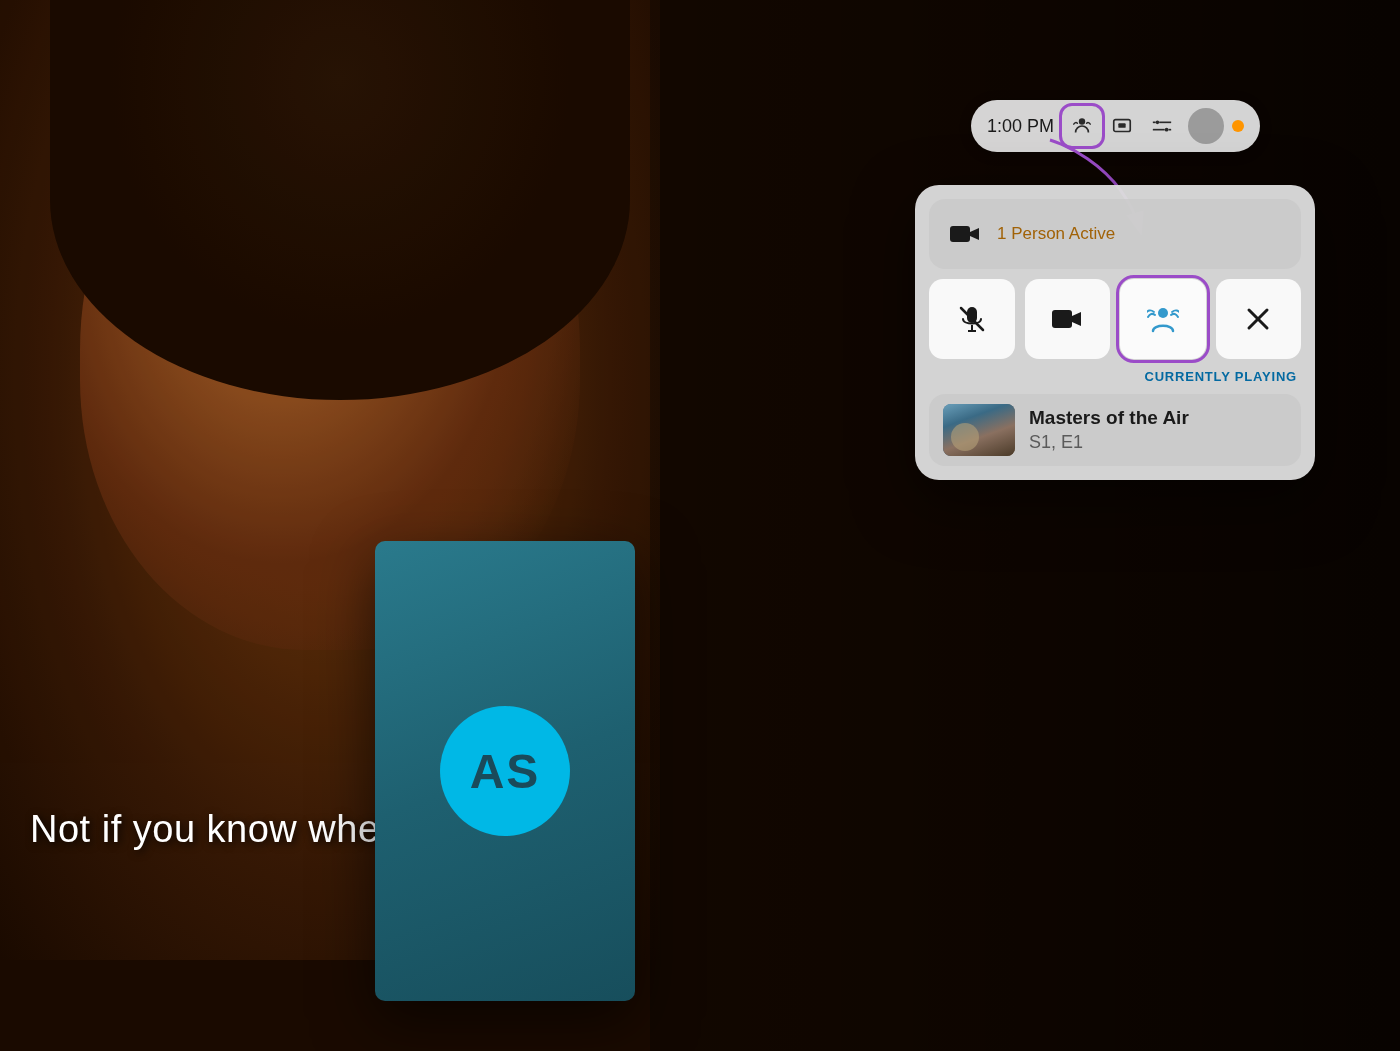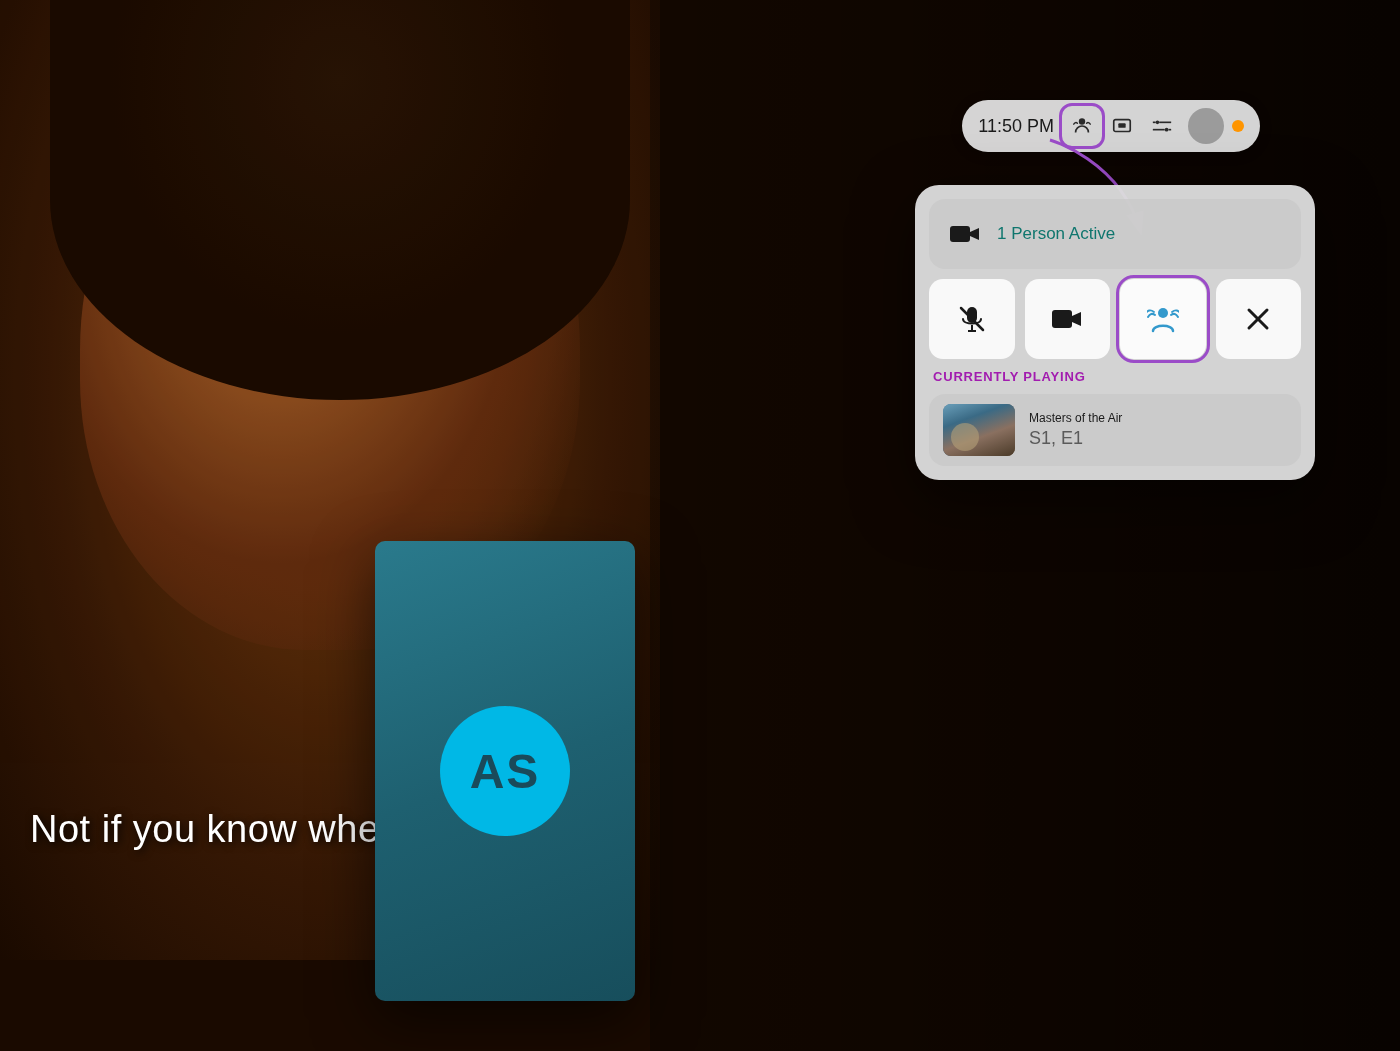--- a/index.html
+++ b/index.html
@@ -193,21 +193,21 @@
     }
 
     .video-row-icon svg {
       width: 32px;
       height: 28px;
       fill: #1a1a1a;
     }
 
     .video-row-text {
       font-size: 17px;
-      color: #0f766e;
+      color: #a16207;
       font-weight: 500;
     }
 
     
     .button-row {
       display: grid;
       grid-template-columns: repeat(4, 1fr);
       gap: 10px;
     }
 
@@ -231,24 +231,25 @@
 
     .ctrl-btn svg {
       width: 32px;
       height: 32px;
     }
 
     
     .currently-playing-label {
       font-size: 13px;
       font-weight: 700;
-      color: #a21caf;
+      color: #0369a1;
       letter-spacing: 0.8px;
       padding: 0 4px;
       text-transform: uppercase;
+      text-align: right;
     }
 
     .now-playing-card {
       background: rgba(200,200,200,0.7);
       border-radius: 16px;
       padding: 10px 14px;
       display: flex;
       align-items: center;
       gap: 14px;
       cursor: pointer;
@@ -282,22 +283,22 @@
       background: rgba(180,160,120,0.6);
     }
 
     .now-playing-info {
       display: flex;
       flex-direction: column;
       gap: 3px;
     }
 
     .now-playing-title {
-      font-size: 12px;
-      font-weight: 400;
+      font-size: 19px;
+      font-weight: 700;
       color: #1a1a1a;
       text-align: right;
     }
 
     .now-playing-sub {
       font-size: 18px;
       color: #5a5a5a;
       font-weight: 400;
     }
   </style>
@@ -309,21 +310,21 @@
   <div class="bg-right"></div>
 </div>
 
 <div class="subtitle">Not if you know wher</div>
 
 <div class="teal-card">
   <div class="avatar-circle">AS</div>
 </div>
 
 <div class="menu-bar">
-  <span class="menu-time">11:50 PM</span>
+  <span class="menu-time">1:00 PM</span>
 
   <div class="menu-icon highlighted">
     <svg viewBox="0 0 24 24">
       <circle cx="12" cy="7" r="3.5" fill="#2a2a2a"></circle>
       <path d="M5 19c0-3.87 3.13-7 7-7s7 3.13 7 7" stroke="#2a2a2a" stroke-width="1.8" fill="none"></path>
       <path d="M3 10 Q5 7 7 9" stroke="#2a2a2a" stroke-width="1.5" fill="none" stroke-linecap="round"></path>
       <path d="M21 10 Q19 7 17 9" stroke="#2a2a2a" stroke-width="1.5" fill="none" stroke-linecap="round"></path>
     </svg>
   </div>
 

